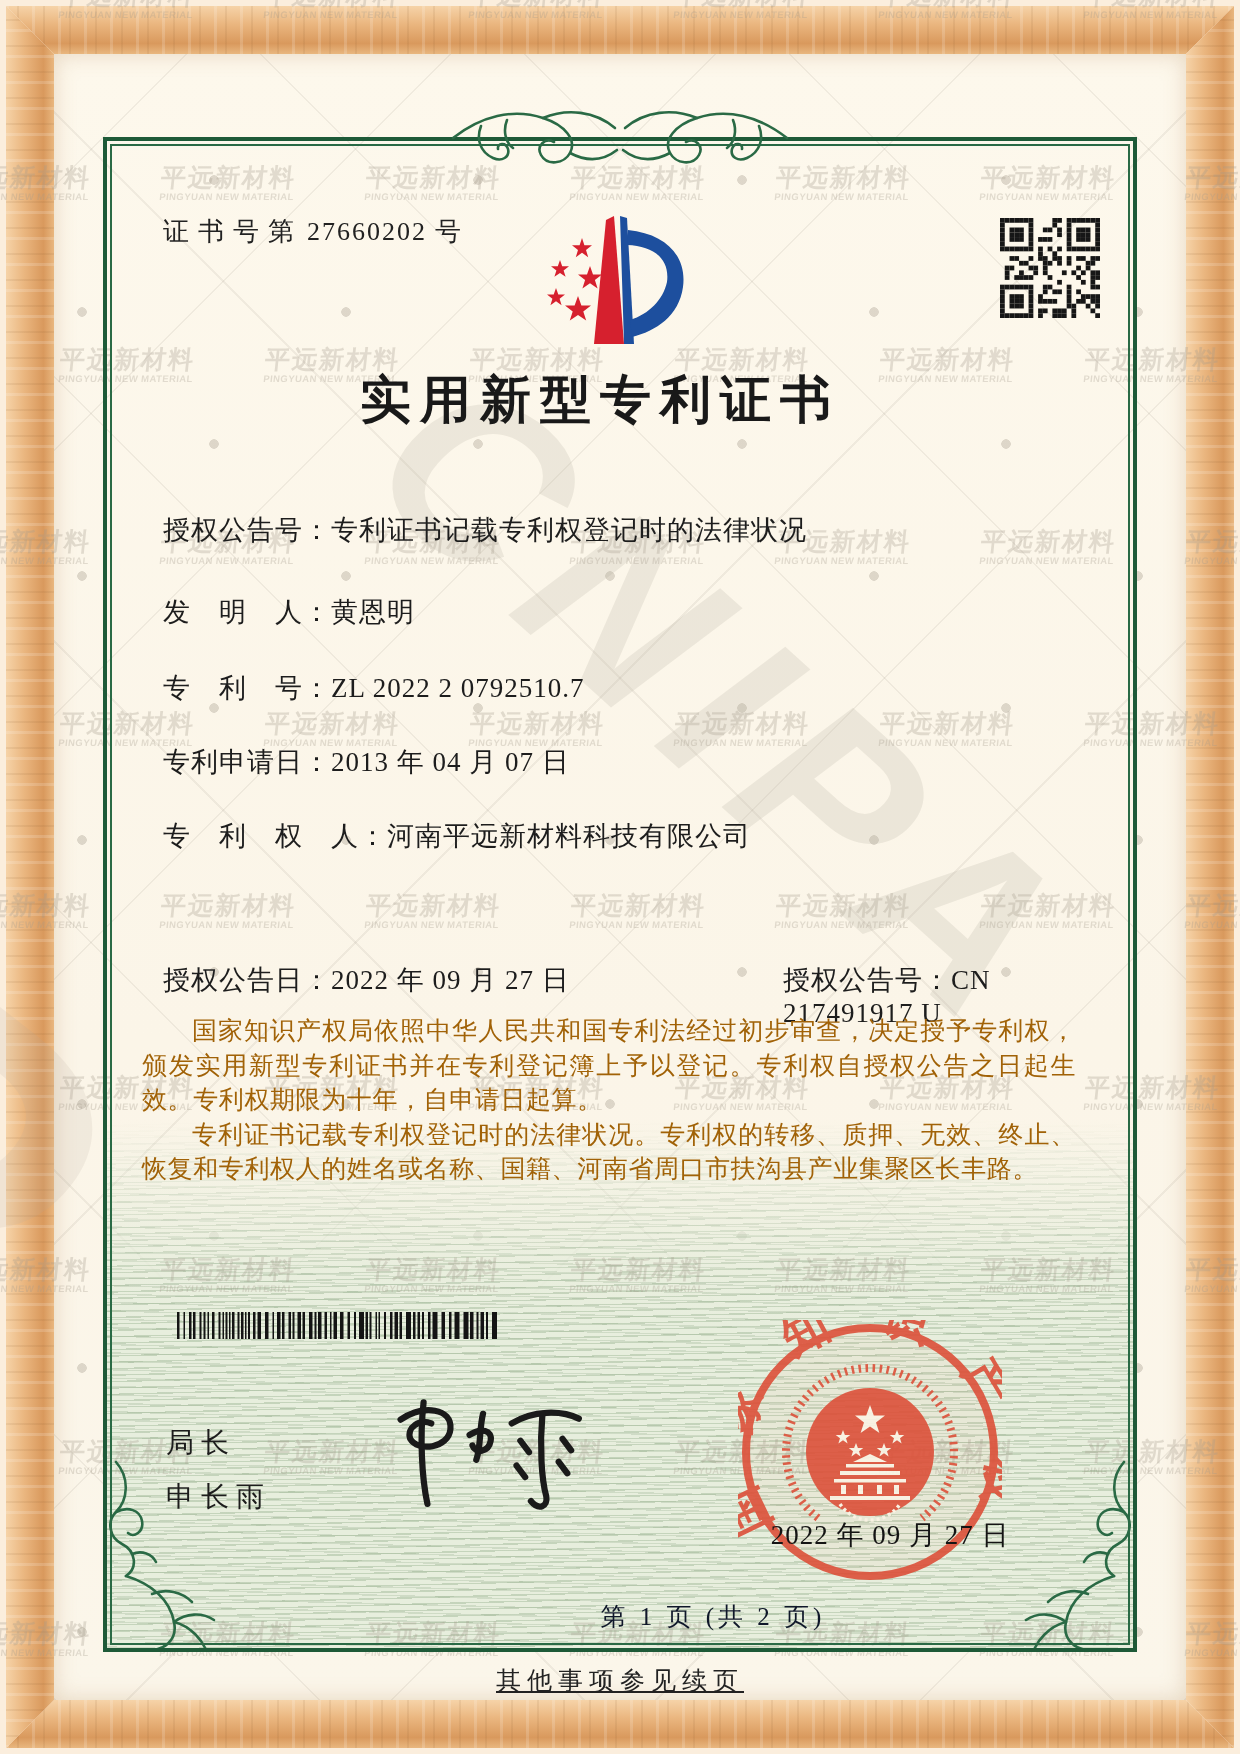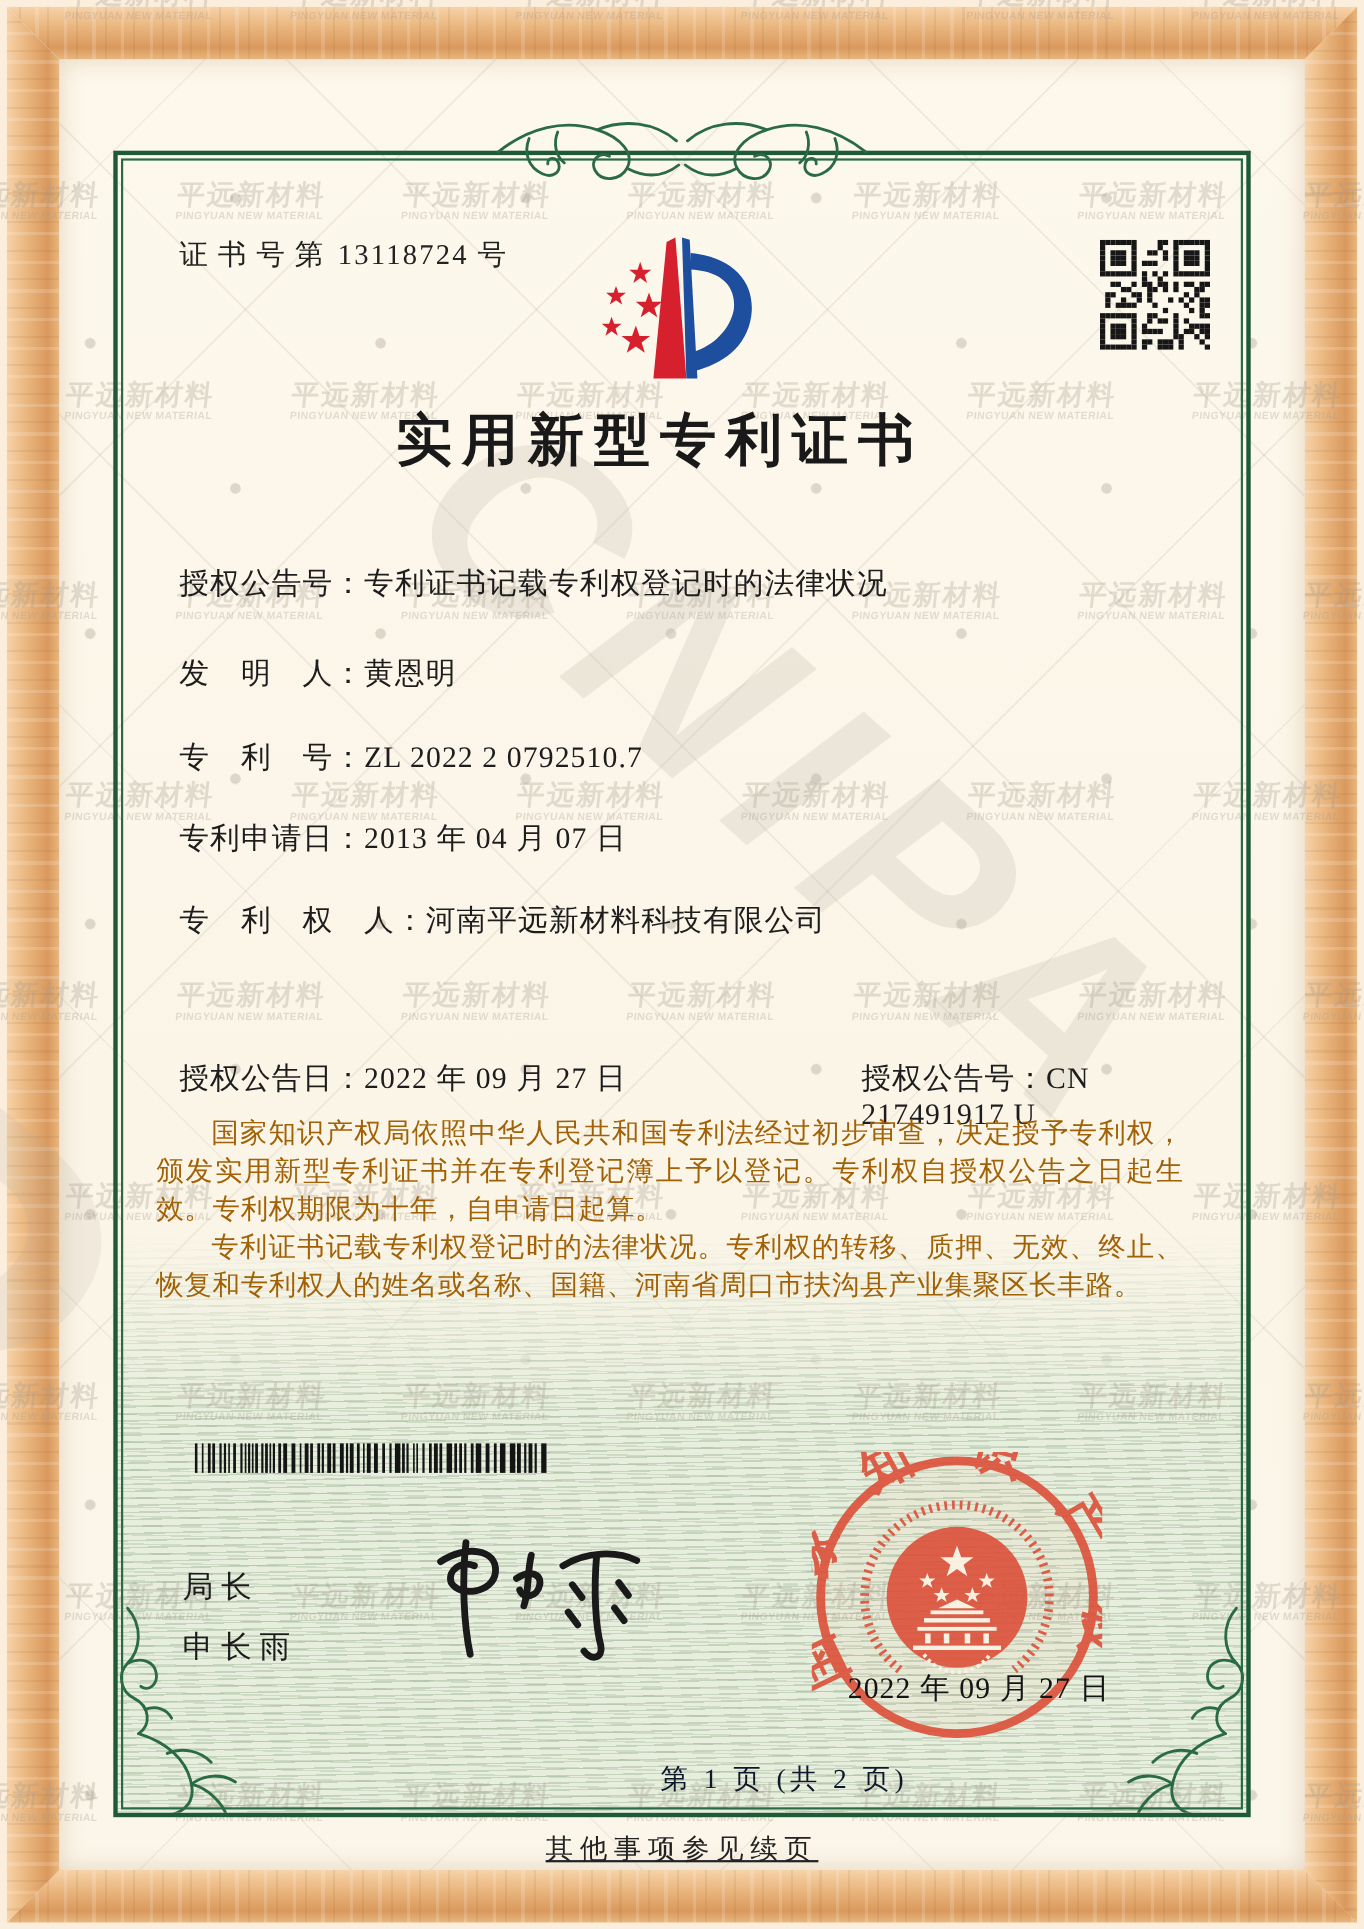--- a/index.html
+++ b/index.html
@@ -414,21 +414,21 @@
       <path d="M68,164 C84,168 98,182 102,198"></path>
       <path d="M68,164 C80,155 96,154 108,162"></path>
       <path d="M46,136 C60,130 76,134 86,144"></path>
       <path d="M26,96 C36,92 46,96 50,104"></path>
     </g>
   </svg>
 
   <div class="content">
 
     <div class="cert-no">
-      <span class="sp">证书号第</span><span class="num">13118724</span><span class="suf">号</span>
+      <span class="sp">证书号第</span><span class="num">27660202</span><span class="suf">号</span>
     </div>
 
     <svg class="logo" viewBox="0 0 180 160">
       <g fill="#d6202e">
         <polygon points="62,34 64.4,41.2 72,41.2 66,45.9 68.2,53.2 62,48.8 55.8,53.2 58,45.9 52,41.2 59.6,41.2"></polygon>
         <polygon points="40,56 42.2,62.2 49,62.2 43.6,66.4 45.6,72.8 40,68.9 34.4,72.8 36.4,66.4 31,62.2 37.8,62.2"></polygon>
         <polygon points="70,62 73,70.4 82,70.4 74.9,75.9 77.6,84.4 70,79.2 62.4,84.4 65.1,75.9 58,70.4 67,70.4"></polygon>
         <polygon points="36,84 38.3,90.4 45,90.4 39.6,94.7 41.6,101.2 36,97.2 30.4,101.2 32.4,94.7 27,90.4 33.7,90.4"></polygon>
         <polygon points="58,92 61.4,101.4 71,101.4 63.3,107.4 66.2,116.6 58,111 49.8,116.6 52.7,107.4 45,101.4 54.6,101.4"></polygon>
         <polygon points="86,16 94,12 104,140 74,140"></polygon>

